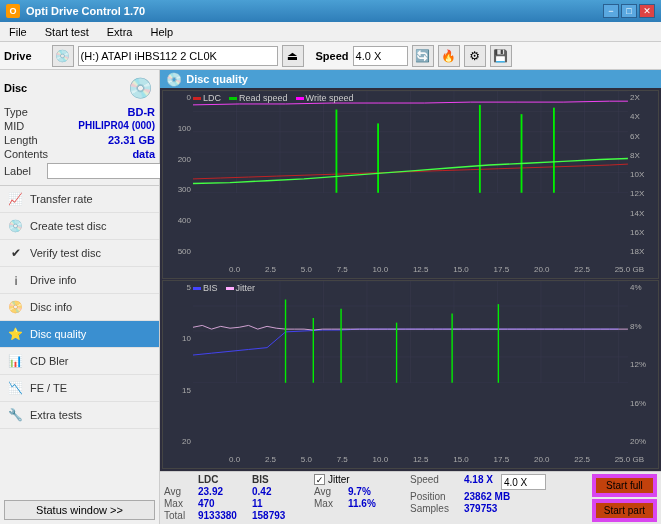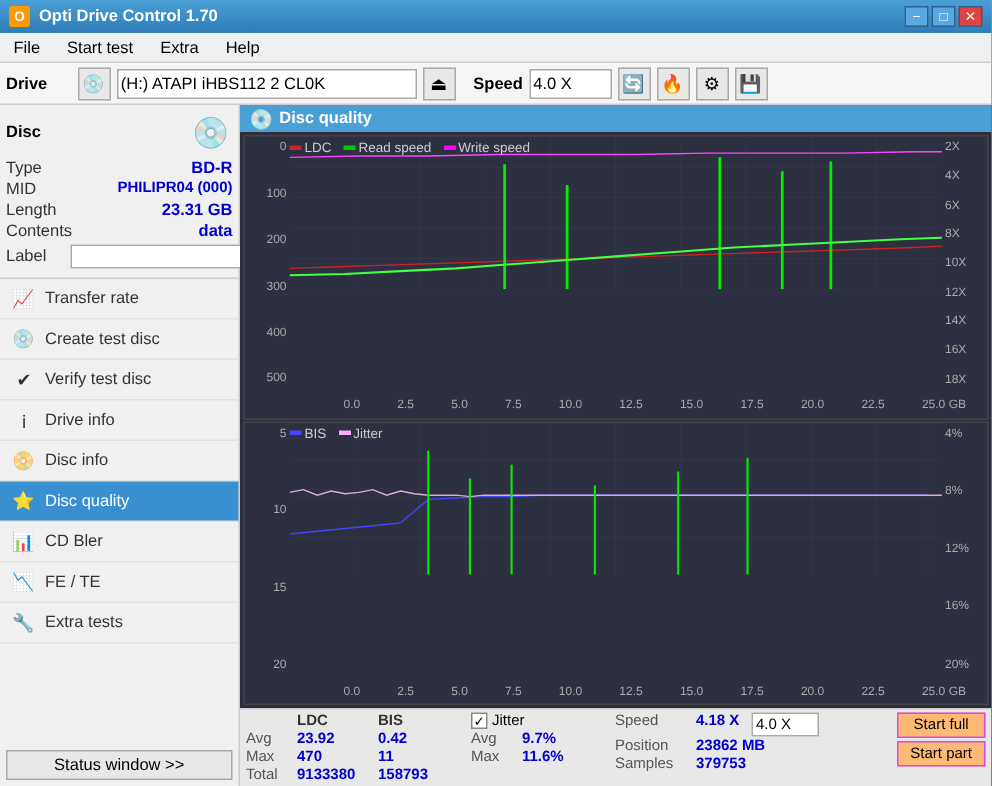--- a/index.html
+++ b/index.html
@@ -383,22 +383,22 @@
     .speed-info-label { color: #555; min-width: 50px; }
     .speed-info-val { color: #0000cc; font-weight: bold; }
 
     .start-buttons {
       display: flex;
       flex-direction: column;
       gap: 2px;
       margin-left: auto;
     }
     .start-btn {
-      background: #fdba74;
-      border: 1px solid #d946ef;
+      background: #c2410c;
+      border: 4px solid #d946ef;
       padding: 2px 8px;
       font-size: 10px;
       cursor: pointer;
       white-space: nowrap;
       margin-left: 22px;
     }
 
     .chart-svg {
       position: absolute;
       top: 0;

